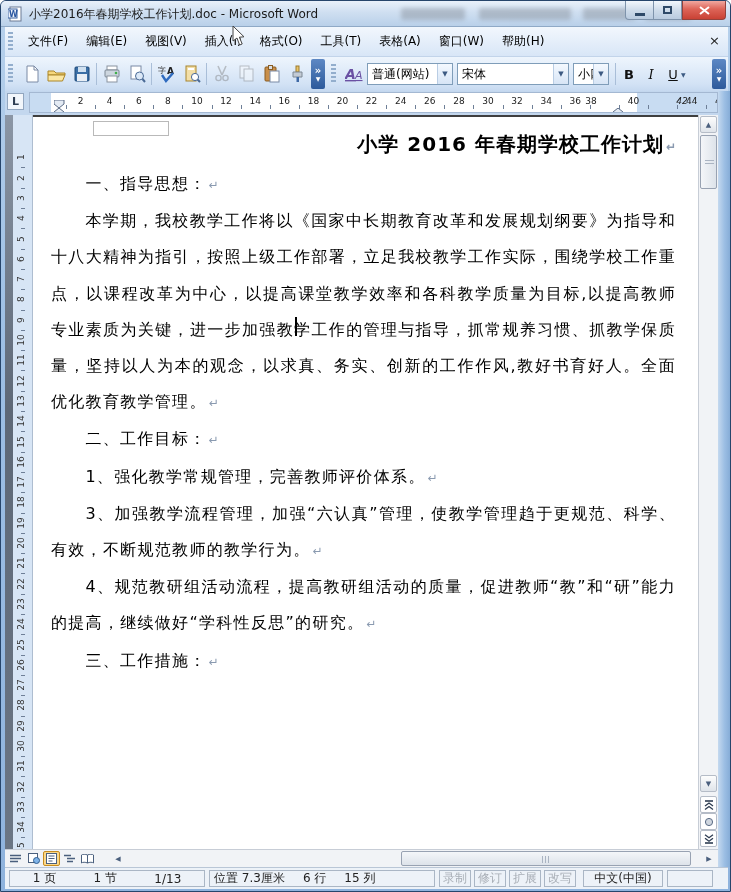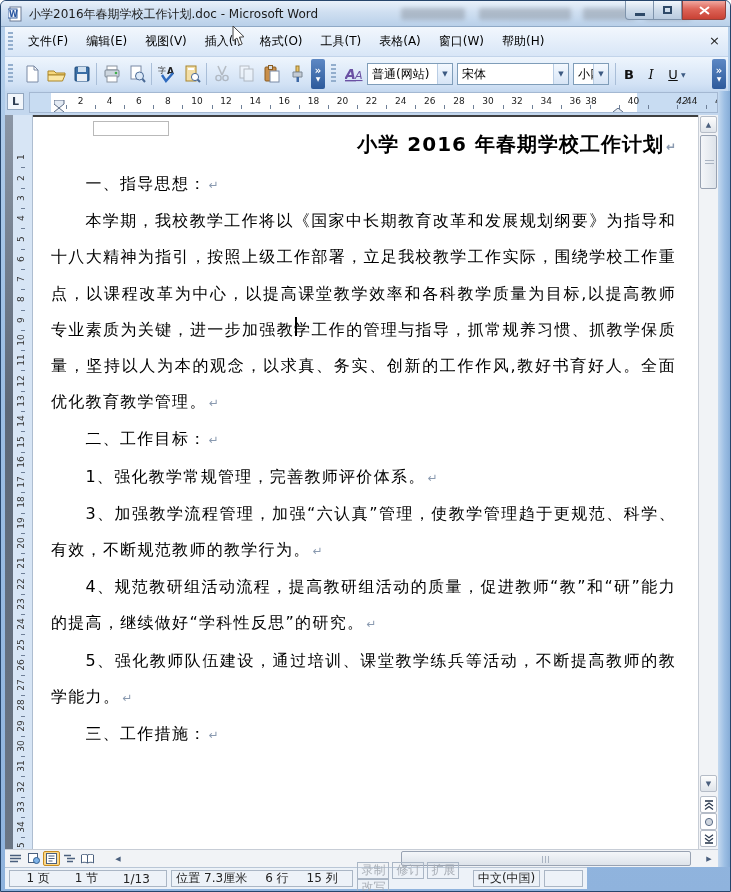--- a/index.html
+++ b/index.html
@@ -101,21 +101,21 @@
   .viewbtns{position:absolute;left:2px;top:1px;display:flex;gap:1px;}
   .vbtn{width:17px;height:15px;display:flex;align-items:center;justify-content:center;background:#f1f3f6;}
   .vbtn.active{background:#fbd88a;border:1px solid #c78c1e;border-radius:2px;}
   .hthumb{position:absolute;left:396px;top:1px;width:290px;height:15px;
      background:linear-gradient(180deg,#f4f6f9,#dde3ea);border:1px solid #98a2b2;border-radius:2px;}
   .hgrip{position:absolute;left:140px;top:4px;width:8px;height:7px;
      background:repeating-linear-gradient(90deg,#aab4c2 0 1px,transparent 1px 3px);}
   .harrow{position:absolute;top:1px;width:16px;height:15px;display:flex;align-items:center;
      justify-content:center;font-size:7px;color:#4a5f7d;}
   
-  .statusbar{position:absolute;left:4px;top:866px;width:582px;height:22px;background:#edf2f8;
+  .statusbar{position:absolute;left:4px;top:866px;width:723px;height:22px;background:#edf2f8;
      border-top:1px solid #b9c6d6;display:flex;align-items:center;font-size:12px;color:#222;
      padding:0 4px;gap:4px;}
   .sbox{height:17px;border:1px solid #aab6c5;display:flex;align-items:center;justify-content:space-around;
      background:#edf2f8;padding:0 4px;white-space:nowrap;}
   .sbox.b1{width:196px;}
   .sbox.b2{width:226px;justify-content:flex-start;gap:18px;}
   .mode-box{height:17px;width:32px;border:1px solid #aab6c5;display:inline-flex;align-items:center;
      justify-content:center;color:#a8aeb6;margin-right:3px;white-space:nowrap;}
   .sbox.lang{width:80px;justify-content:center;}
   .sbox.empty{width:46px;}
@@ -439,21 +439,20 @@
       <div class="tlbox"></div>
       <div class="doc-body">
         <div class="doc-title"><span>小学 2016 年春期学校工作计划</span><span class="pmark">↵</span></div>
         <div id="doc-paragraphs">
             <div class="para"><span>一、指导思想：</span><span class="pmark">↵</span></div>
             <div class="para"><span>本学期，我校教学工作将以《国家中长期教育改革和发展规划纲要》为指导和十八大精神为指引，按照上级工作部署，立足我校教学工作实际，围绕学校工作重点，以课程改革为中心，以提高课堂教学效率和各科教学质量为目标,以提高教师专业素质为关键，进一步加强教学工作的管理与指导，抓常规养习惯、抓教学保质量，坚持以人为本的观念，以求真、务实、创新的工作作风,教好书育好人。全面优化教育教学管理。</span><span class="pmark">↵</span></div>
             <div class="para"><span>二、工作目标：</span><span class="pmark">↵</span></div>
             <div class="para"><span>1、强化教学常规管理，完善教师评价体系。</span><span class="pmark">↵</span></div>
             <div class="para"><span>3、加强教学流程管理，加强“六认真”管理，使教学管理趋于更规范、科学、有效，不断规范教师的教学行为。</span><span class="pmark">↵</span></div>
             <div class="para"><span>4、规范教研组活动流程，提高教研组活动的质量，促进教师“教”和“研”能力的提高，继续做好“学科性反思”的研究。</span><span class="pmark">↵</span></div>
-            <div class="para"><span>5、强化教师队伍建设，通过培训、课堂教学练兵等活动，不断提高教师的教学能力。</span><span class="pmark">↵</span></div>
             <div class="para"><span>三、工作措施：</span><span class="pmark">↵</span></div>
           </div>
       </div>
       <div class="caret"></div>
     </div>
 
     <div class="vscroll">
       <div class="sbtn" style="top:1px">
           <span>▲</span>
         </div>

